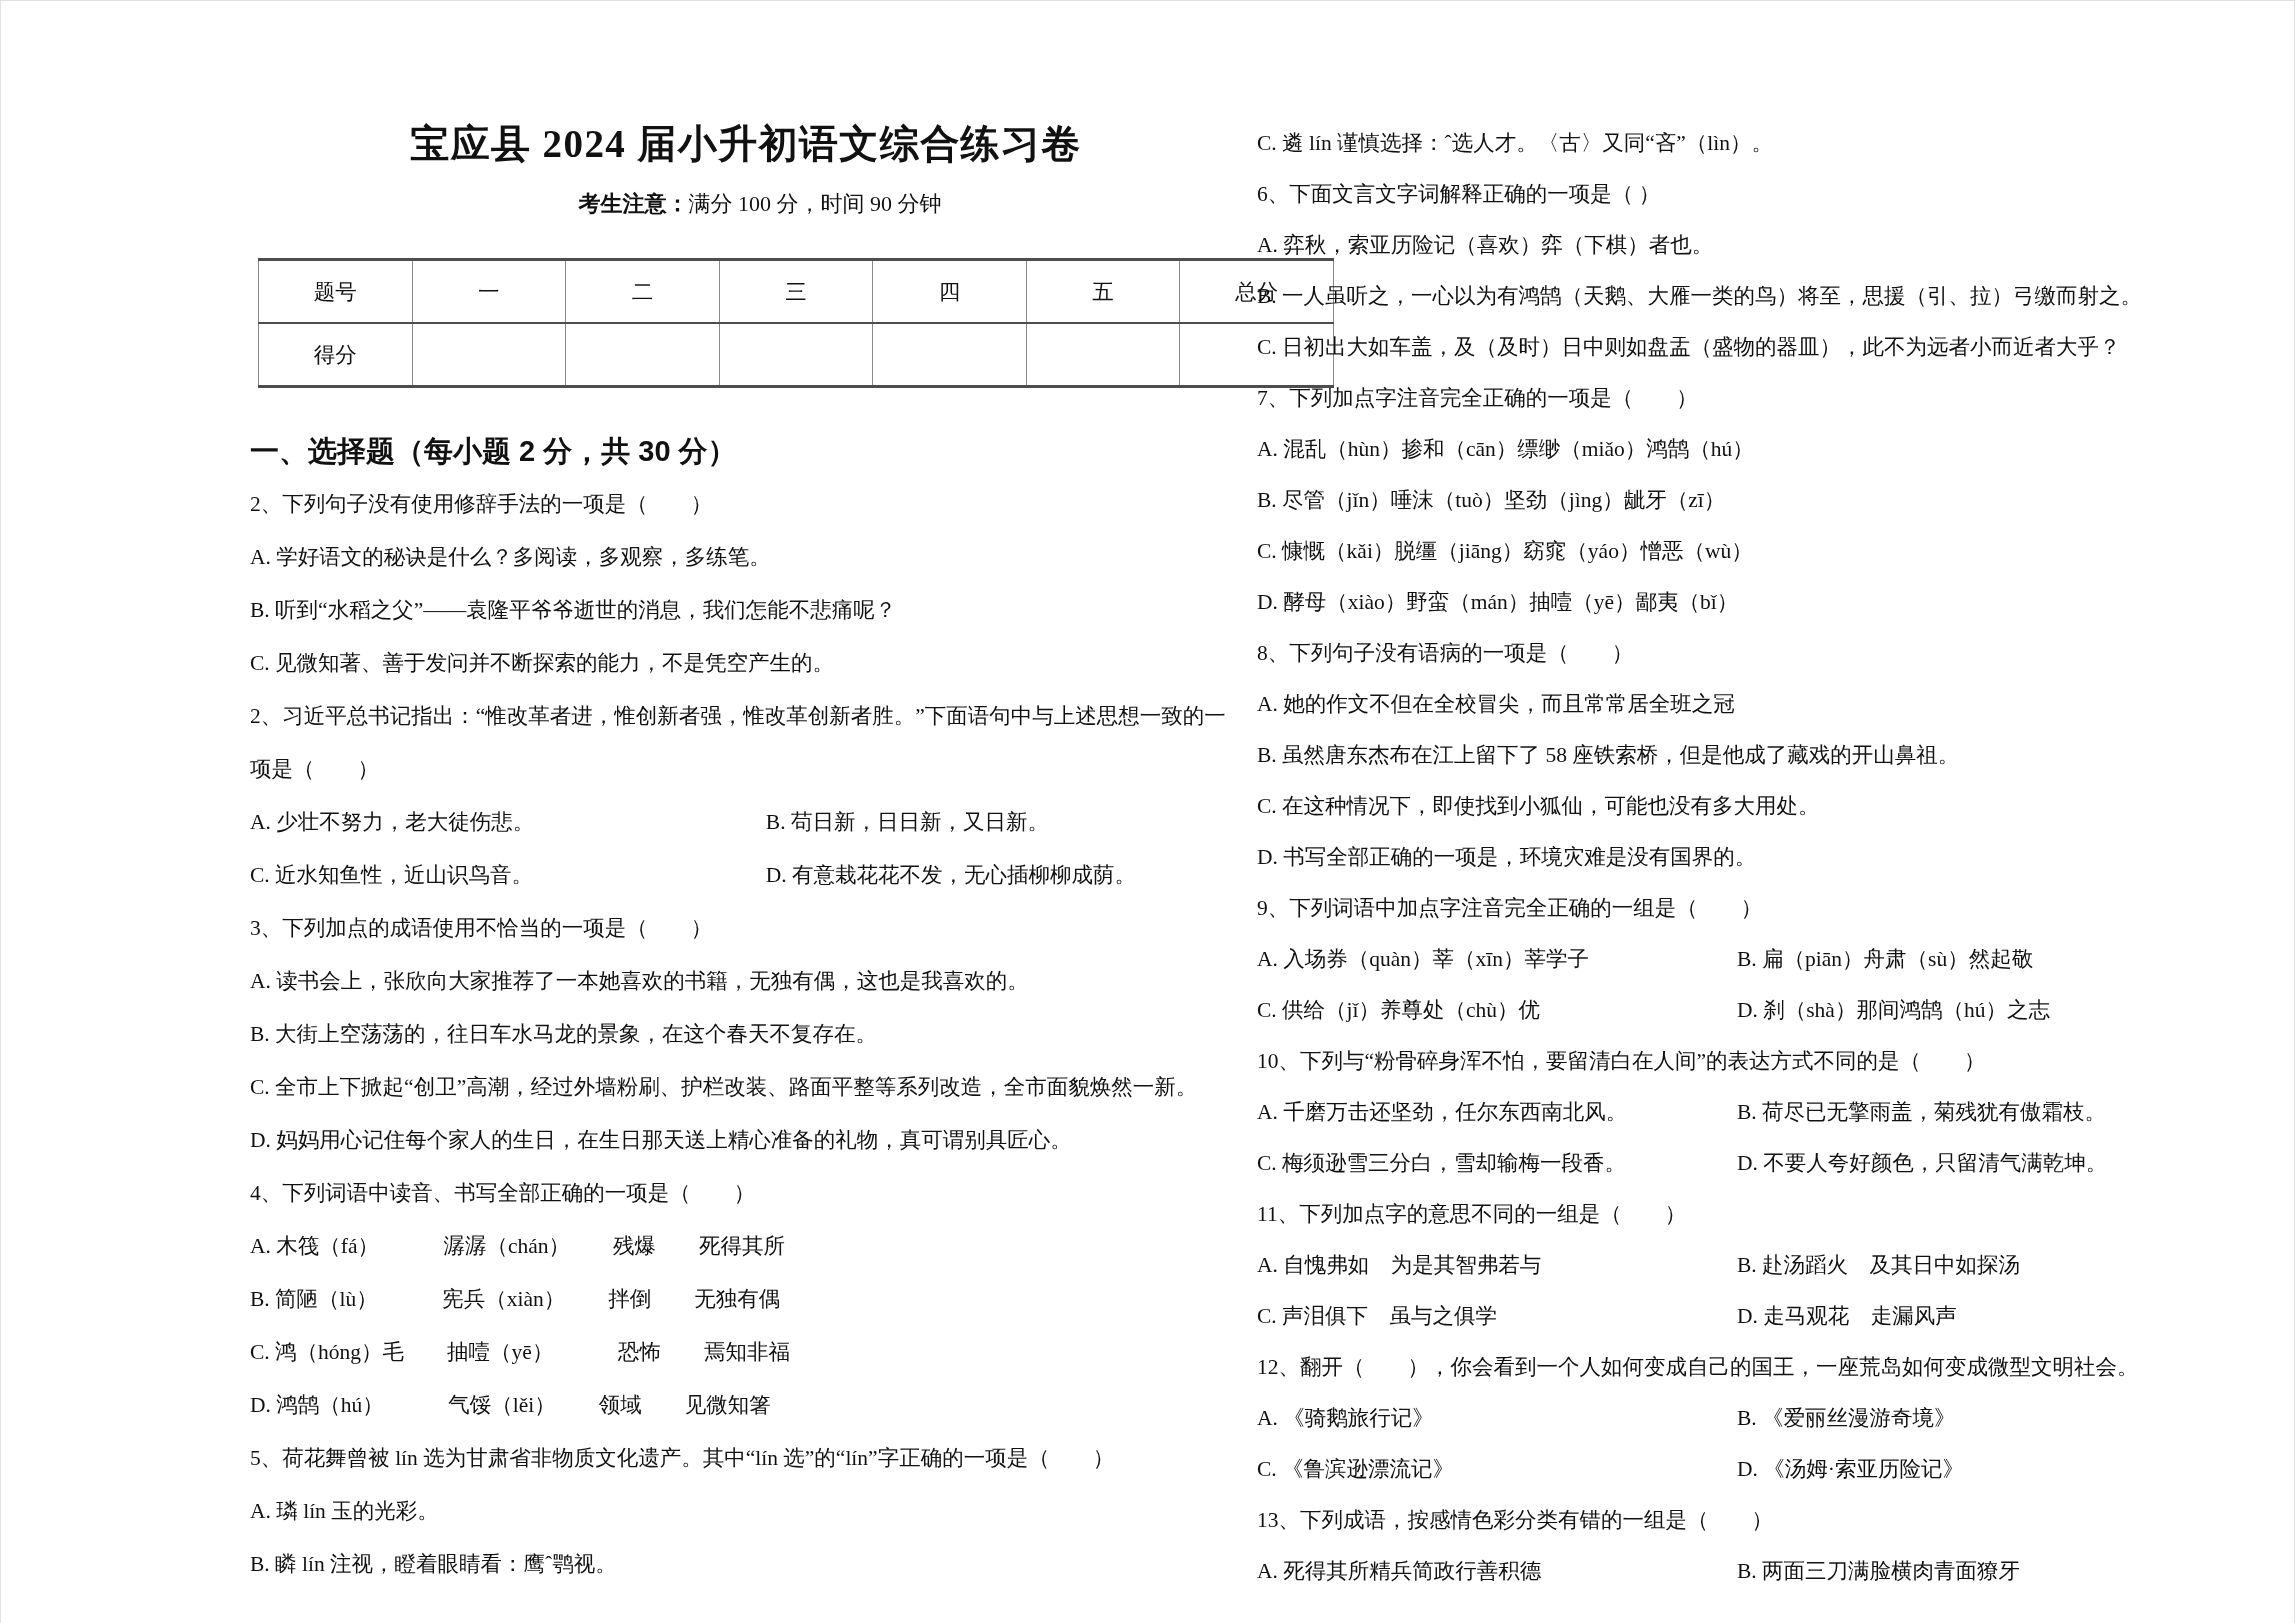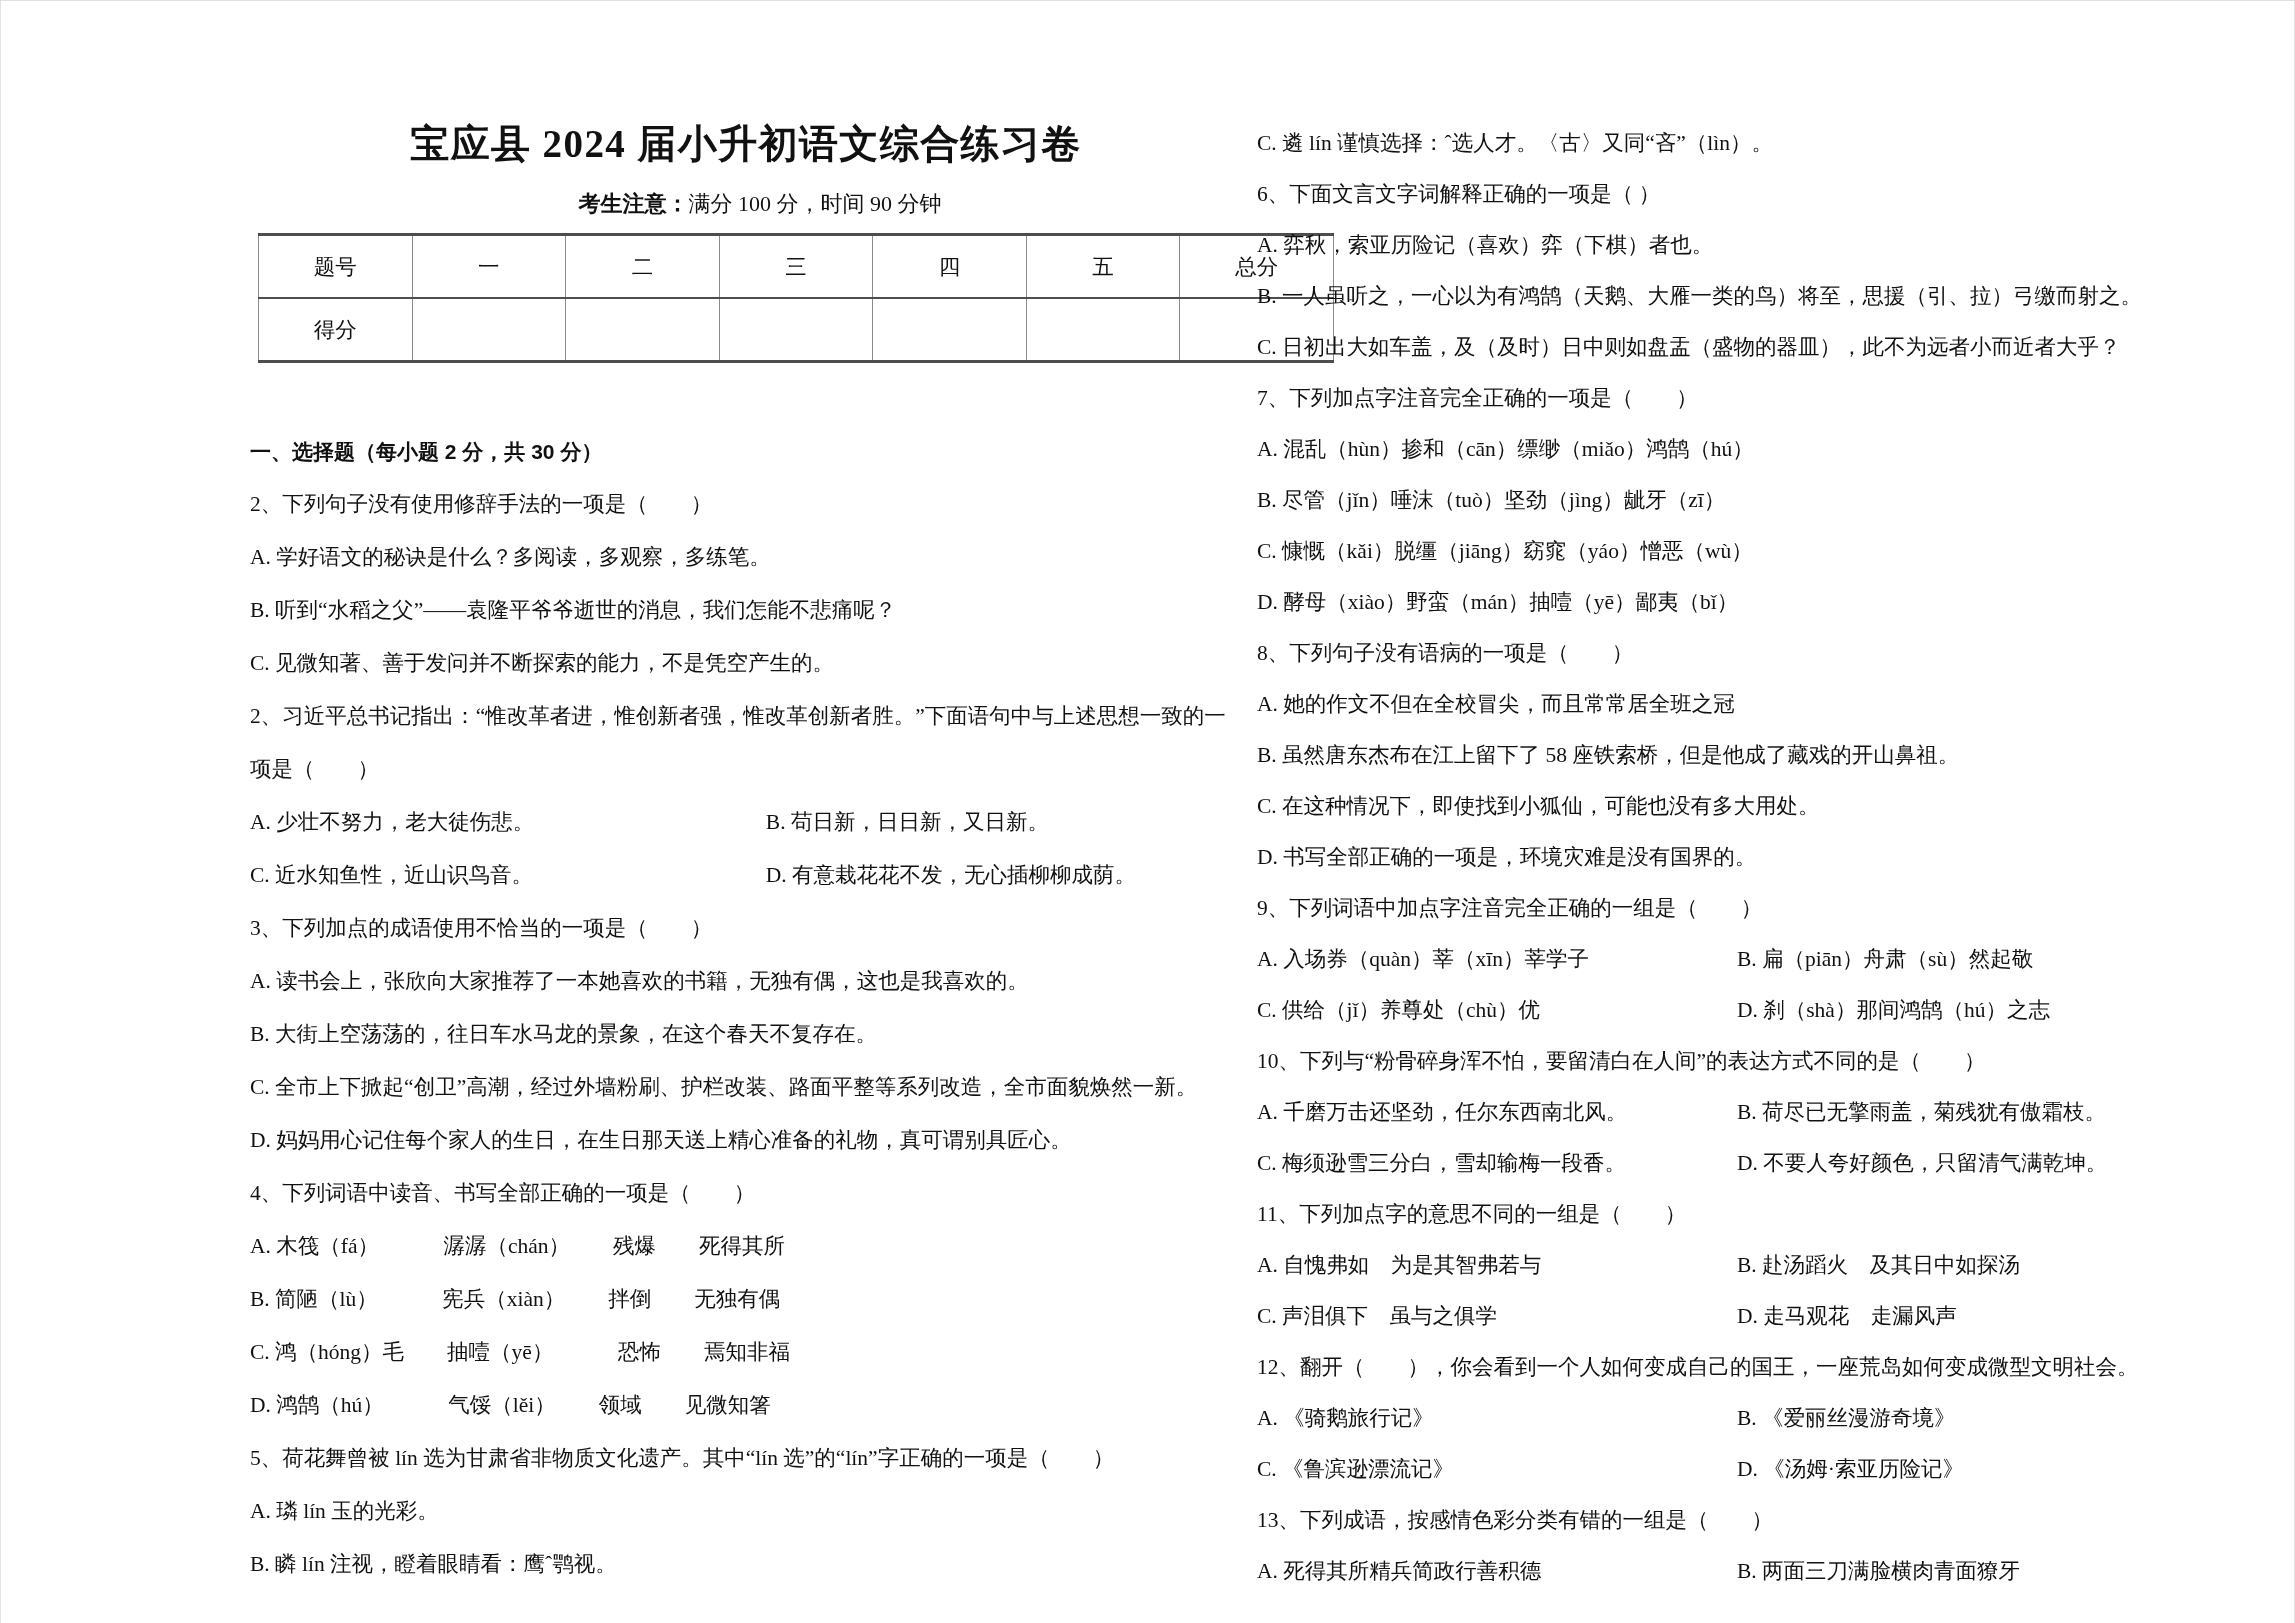--- a/index.html
+++ b/index.html
@@ -18,37 +18,37 @@
     font-family:Liberation Serif, serif;
     font-weight:bold;font-size:39px;letter-spacing:1.4px;
     white-space:nowrap;
   }
   .subtitle{
     position:absolute;left:264px;top:189px;width:992px;
     text-align:center;font-size:22px;white-space:nowrap;
   }
   .subtitle .notice-label{font-weight:bold;}
   table.score-table{
-    position:absolute;left:258px;top:233px;width:1076px;height:118px;
+    position:absolute;left:258px;top:258px;width:1076px;height:118px;
     border-collapse:collapse;table-layout:fixed;
     border-top:3.5px solid #4d4d4d;border-bottom:3.5px solid #4d4d4d;border-radius:22px;
   }
   table.score-table td{
     border:1.4px solid #8a8a8a;
     text-align:center;vertical-align:middle;
     font-size:21.5px;height:59px;
   }
   table.score-table tr:first-child td{border-bottom:2.8px solid #4d4d4d;}
   .col{position:absolute;font-size:21.5px;white-space:nowrap;}
   .col-left{left:250px;top:425px;width:992px;}
   .col-right{left:1257px;top:118px;width:923px;}
   .col .line{height:53px;line-height:53px;}
   .col-right .line{height:51px;line-height:51px;}
   .col .line.heading{
-    font-weight:bold;font-size:21px;
+    font-weight:bold;font-size:29px;
     font-family:"Liberation Sans","DejaVu Sans",sans-serif;
   }
   .pair{display:flex;}
   .pair .cell-a{width:52%;overflow:visible;}
   .pair .cell-b{flex:1;overflow:visible;}
 </style>
 </head>
 <body>
 
 <div class="page">

